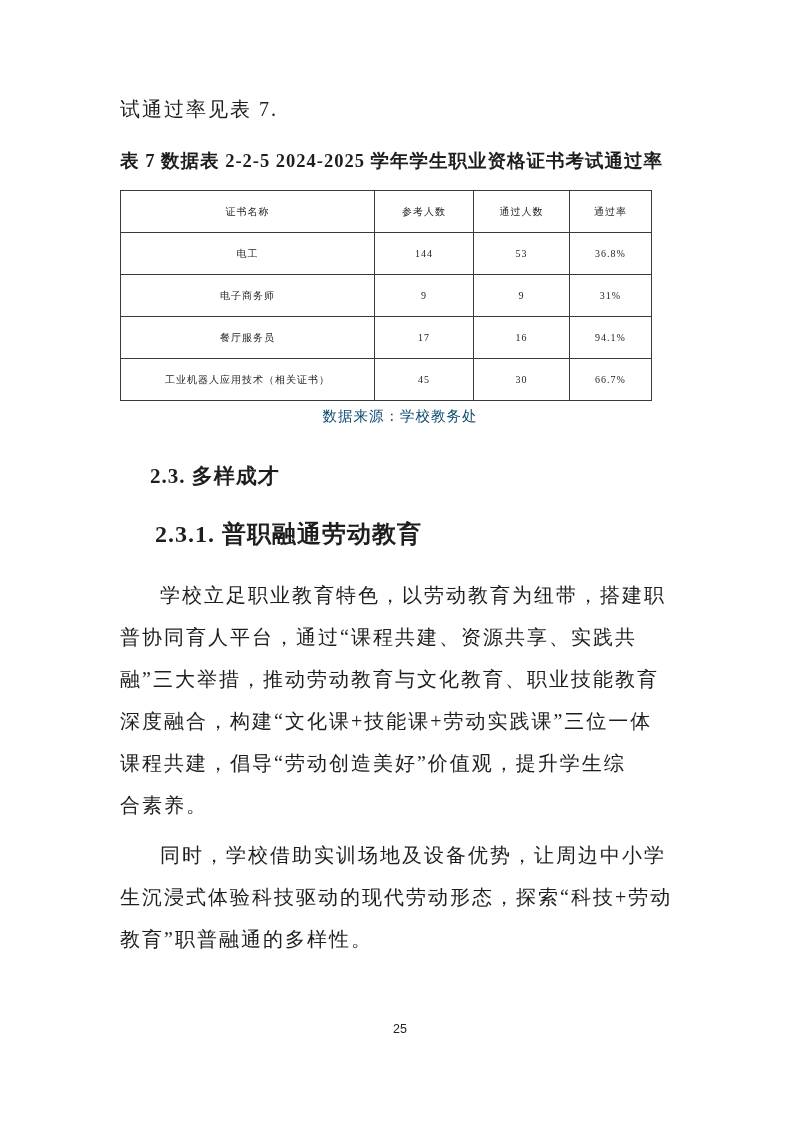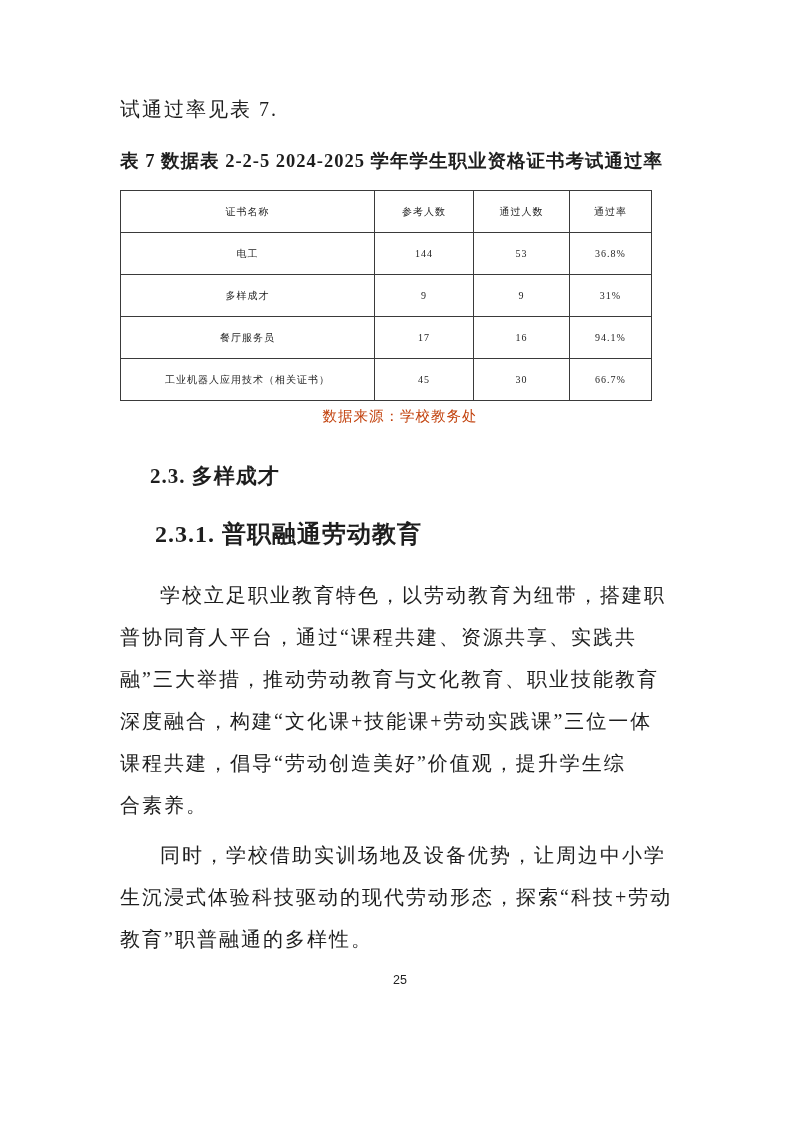--- a/index.html
+++ b/index.html
@@ -48,21 +48,21 @@
     font-weight: normal;
     letter-spacing: 1px;
     overflow: hidden;
   }
   .source-note {
     margin-top: 5px;
     text-align: center;
     font-size: 14.5px;
     line-height: 20px;
     letter-spacing: 1px;
-    color: #c2410c;
+    color: #0c4a6e;
   }
   h2.sec {
     margin: 36px 0 0 30px;
     font-size: 21px;
     font-weight: bold;
     line-height: 28px;
     letter-spacing: 1px;
   }
   h3.sub {
     margin: 30px 0 0 35px;
@@ -75,21 +75,21 @@
   .para.second { margin-top: 8px; }
   .para .line {
     font-size: 20px;
     line-height: 42px;
     letter-spacing: 2px;
     white-space: nowrap;
   }
   .para .line.indent { text-indent: 2em; }
   .page-number {
     position: absolute;
-    top: 973px;
+    top: 1022px;
     left: 0;
     right: 0;
     text-align: center;
     font-size: 12.5px;
     font-family: "Liberation Sans", "DejaVu Sans", sans-serif;
     color: #222222;
   }
 </style>
 </head>
 <body>
@@ -114,21 +114,21 @@
         <td>通过人数</td>
         <td>通过率</td>
       </tr>
       <tr>
         <td>电工</td>
         <td>144</td>
         <td>53</td>
         <td>36.8%</td>
       </tr>
       <tr>
-        <td>多样成才</td>
+        <td>电子商务师</td>
         <td>9</td>
         <td>9</td>
         <td>31%</td>
       </tr>
       <tr>
         <td>餐厅服务员</td>
         <td>17</td>
         <td>16</td>
         <td>94.1%</td>
       </tr>

